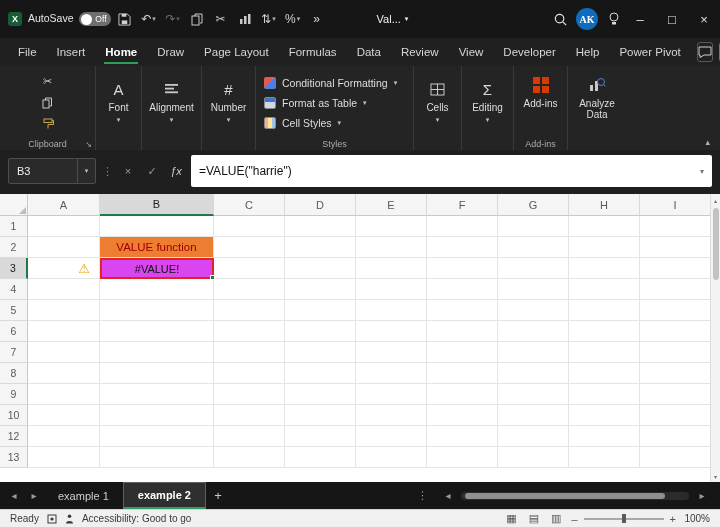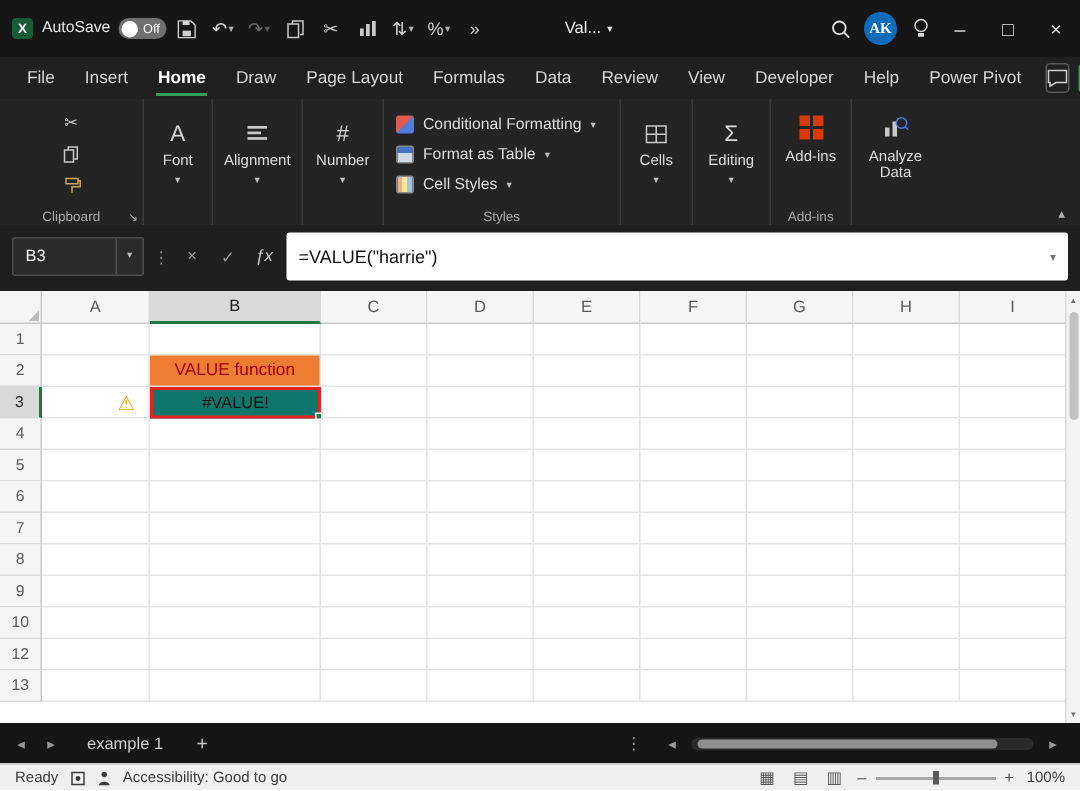--- a/index.html
+++ b/index.html
@@ -399,21 +399,21 @@
           <div class="cell" style="width: 71px;"></div>
           <div class="cell" style="width: 71px;"></div>
           <div class="cell" style="width: 71px;"></div>
           <div class="cell" style="width: 71px;"></div>
         </div>
         <div class="grid-row">
           <div class="row-h sel">3</div>
           <div class="cell" style="width: 72px;">
             <div class="warn" style="display: flex;">⚠</div>
           </div>
-          <div class="cell cell-b3" style="width: 114px; background: #0f766e; border-color: rgb(229, 34, 34);">#VALUE!<div class="fill-handle"></div></div>
+          <div class="cell cell-b3" style="width: 114px; background: #d946ef; border-color: rgb(229, 34, 34);">#VALUE!<div class="fill-handle"></div></div>
           <div class="cell" style="width: 71px;"></div>
           <div class="cell" style="width: 71px;"></div>
           <div class="cell" style="width: 71px;"></div>
           <div class="cell" style="width: 71px;"></div>
           <div class="cell" style="width: 71px;"></div>
           <div class="cell" style="width: 71px;"></div>
           <div class="cell" style="width: 71px;"></div>
         </div>
         <div class="grid-row">
           <div class="row-h">4</div>
@@ -530,20 +530,21 @@
     <span class="vthumb"></span>
     <span class="arr bottom">▾</span>
   </div>
 </div>
 
 <div class="tabstrip">
   <span class="nav-arr">◂</span>
   <span class="nav-arr">▸</span>
   <div style="display:flex;height:100%;">
       <div class="stab">example 1</div>
+      <div class="stab active">example 2</div>
     </div>
   <span class="addsheet">+</span>
   <span class="spacer"></span>
   <span class="tab-dots">⋮</span>
   <div class="hscroll">
     <span class="nav-arr">◂</span>
     <div class="htrack">
       <div class="hthumb"></div>
     </div>
     <span class="nav-arr">▸</span>

